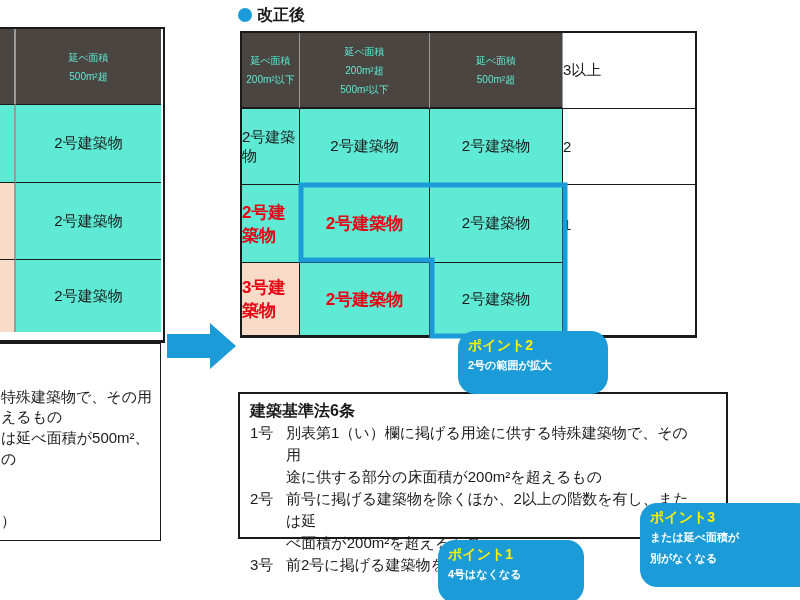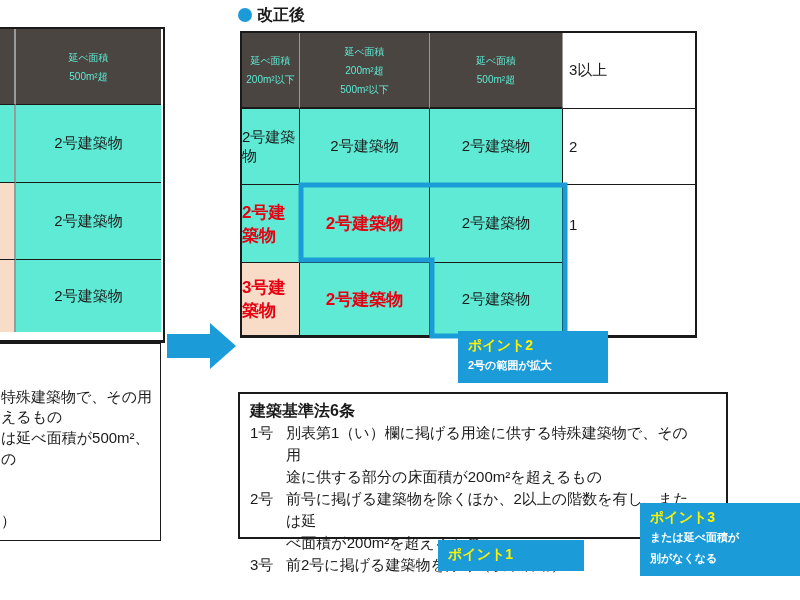--- a/index.html
+++ b/index.html
@@ -11,21 +11,21 @@
   .after-label{position:absolute;left:238px;top:5px;height:20px;}
   .after-dot{position:absolute;left:0;top:3px;width:14px;height:14px;border-radius:50%;background:#1b9cd8;}
   .after-text{position:absolute;left:19px;top:0;font-size:16px;font-weight:bold;white-space:nowrap;}
 
   
   .hdr{background:#4a4541;color:#5eead4;display:flex;align-items:center;justify-content:center;
        text-align:center;white-space:pre-line;font-size:10px;line-height:19px;}
   .cell{display:flex;align-items:center;justify-content:center;font-size:15px;background:#5eead4;}
   .cell.red{color:#e60012;font-weight:bold;font-size:17px;}
   .cell.pink{background:#f9dcc7;}
-  .rowlab{display:flex;align-items:center;background:#ffffff;font-size:15px;padding-left:6px;}
+  .rowlab{display:flex;align-items:center;background:#ffffff;font-size:15px;padding-left:0;}
 
   
   .tbl-before{position:absolute;left:0;top:27px;width:163px;height:311px;
     border-top:2px solid #1a1a1a;border-right:2px solid #1a1a1a;border-bottom:3px solid #1a1a1a;
     display:grid;grid-template-columns:16px 145px;grid-template-rows:76px 78px 77px 72px;}
   .tbl-before > div{border-bottom:1.5px solid #1a1a1a;box-sizing:border-box;}
   .tbl-before > div:nth-last-child(-n+2){border-bottom:none;}
   .tbl-before .sl{border-right:2px solid #9a9a9a;}
 
   
@@ -53,22 +53,22 @@
 
   
   .law-box{position:absolute;left:238px;top:392px;width:490px;height:147px;box-sizing:border-box;
     border:2px solid #1a1a1a;background:#ffffff;padding:6px 24px 0 10px;z-index:10;}
   .law-title{font-size:16px;font-weight:bold;line-height:22px;}
   .law-item{display:flex;font-size:15px;line-height:22px;}
   .law-num{width:36px;flex:0 0 36px;}
   .law-text{white-space:pre-line;}
 
   
-  .badge{position:absolute;background:#1b9cd8;border-radius:0;color:#ffffff;
-    padding:5px 10px 7px 10px;box-sizing:border-box;z-index:30;}
+  .badge{position:absolute;background:#1b9cd8;border-radius:17px;color:#ffffff;
+    padding:5px 10px 18px 10px;box-sizing:border-box;z-index:30;}
   .badge .bt{color:#fff100;font-weight:bold;font-size:14px;line-height:19px;}
   .badge .bl{font-weight:bold;font-size:11px;line-height:21px;white-space:nowrap;}
 </style>
 </head>
 <body>
 
 <div class="canvas">
 
   <div class="after-label">
     <span class="after-dot"></span>
@@ -147,20 +147,21 @@
     </div>
   </div>
 
   <div class="badge" style="left:458px;top:331px;width:150px;">
     <div class="bt">ポイント2</div>
     <div class="bl">2号の範囲が拡大</div>
   </div>
 
   <div class="badge" style="left:438px;top:540px;width:146px;">
     <div class="bt">ポイント1</div>
+    <div class="bl">4号はなくなる</div>
   </div>
 
   <div class="badge" style="left:640px;top:503px;width:174px;">
     <div class="bt">ポイント3</div>
     <div class="bl">または延べ面積が</div>
     <div class="bl">別がなくなる</div>
   </div>
 
 </div>
 

